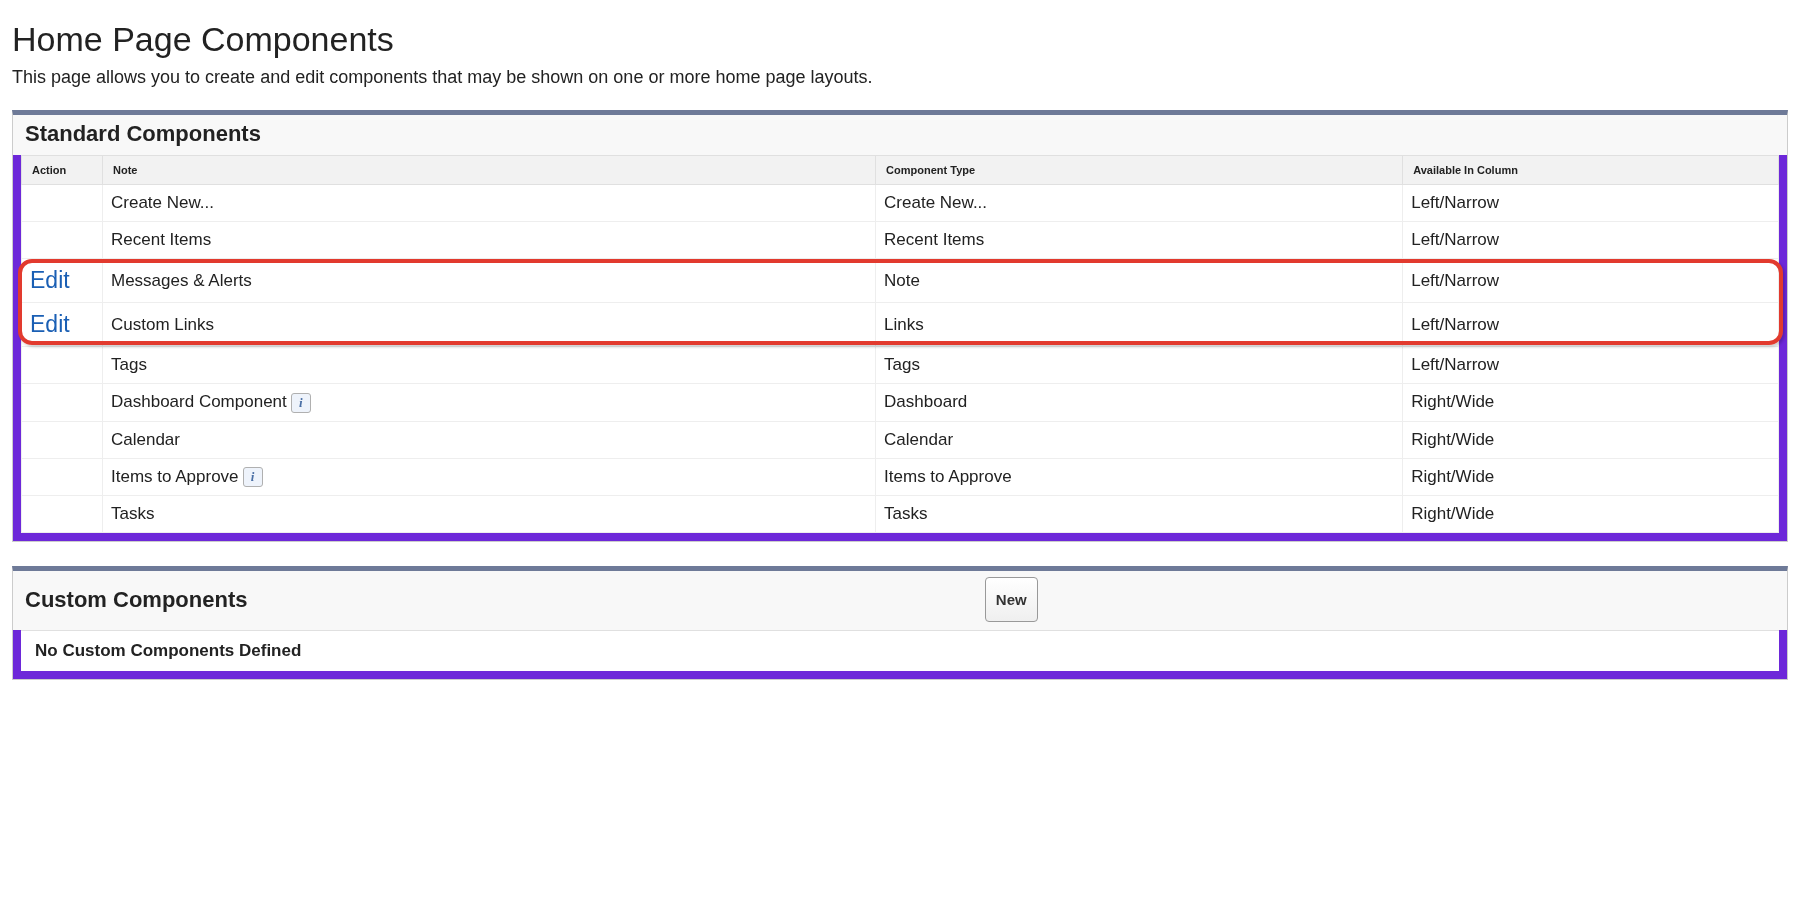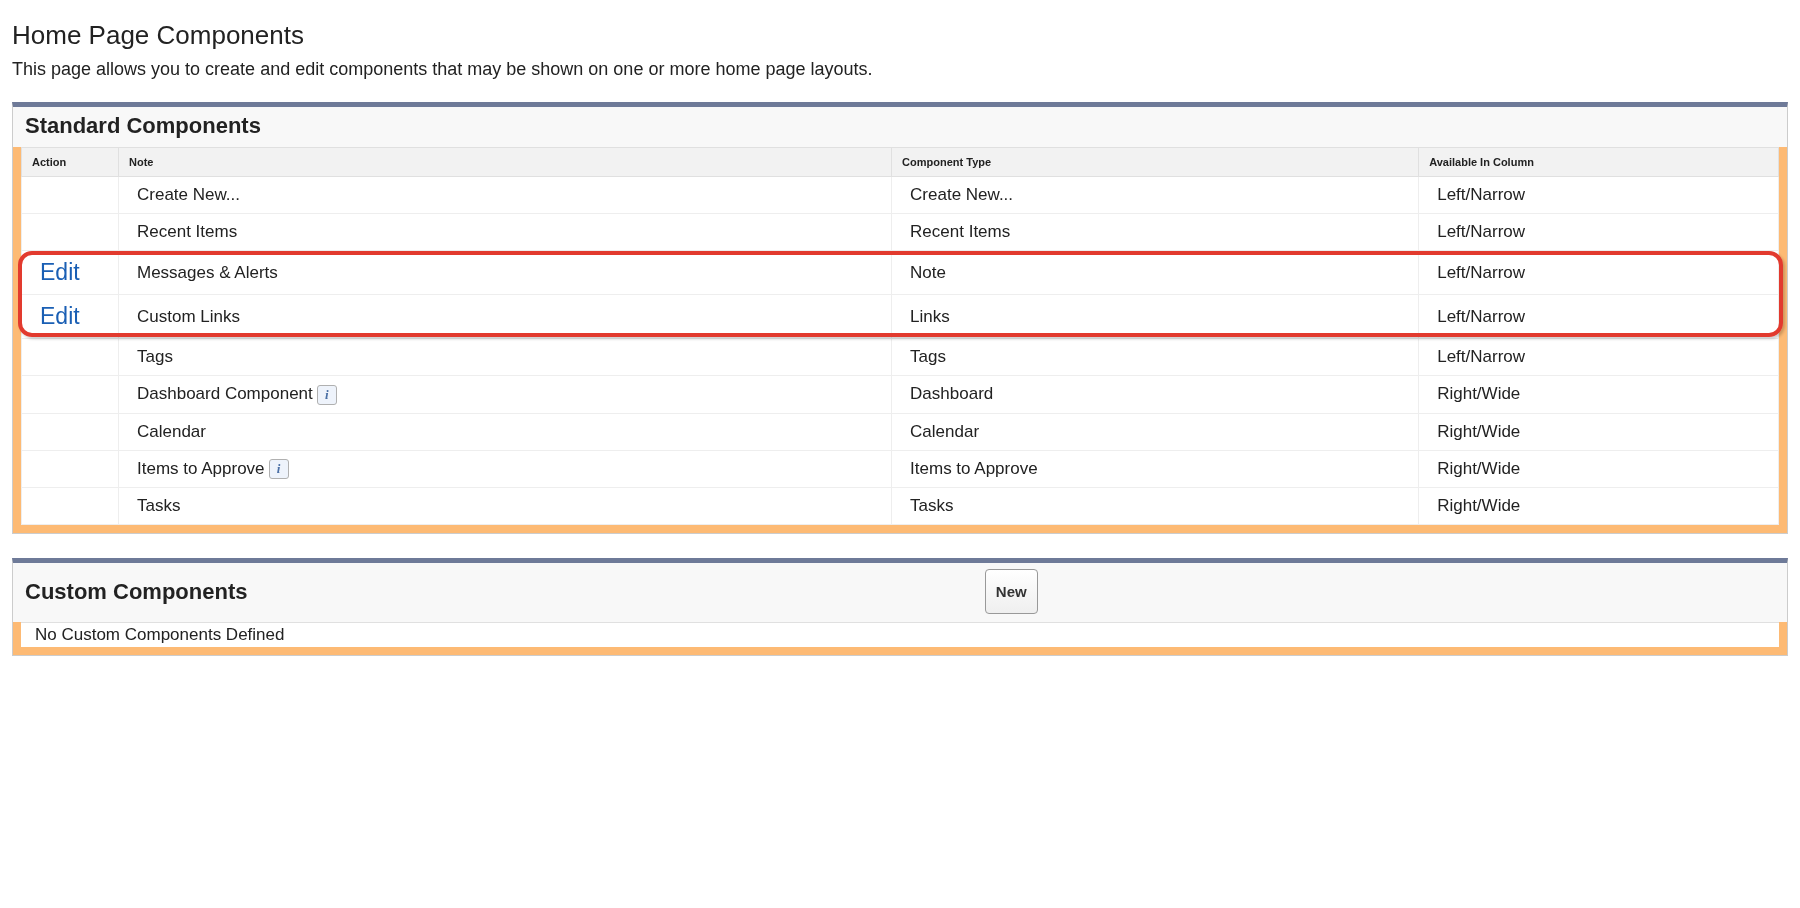--- a/index.html
+++ b/index.html
@@ -3,33 +3,33 @@
   <meta charset="utf-8">
   <style>
     body {
       font-family: Arial, Helvetica, sans-serif;
       margin: 0;
       padding: 12px;
       color: #222;
       background: #fff;
     }
     h1.page-title {
-      font-size: 26px;
+      font-size: 34px;
       font-weight: normal;
       margin: 8px 0 8px 0;
     }
     .page-description {
       font-size: 18px;
       margin: 0 0 22px 0;
     }
     .panel {
       border: 1px solid #ccc;
       border-top: 5px solid #6e7a98;
       margin-bottom: 24px;
-      background: #fdba74;
+      background: #6d28d9;
     }
     .panel-header {
       display: flex;
       align-items: center;
       padding: 6px 12px 8px 12px;
       background: #f8f8f8;
     }
     .panel-header-title {
       font-size: 22px;
       font-weight: bold;
@@ -60,21 +60,21 @@
     table.data-table th {
       background: #f2f2f2;
       text-align: left;
       font-size: 11px;
       font-weight: bold;
       padding: 8px 10px;
       border: 1px solid #e0e0e0;
     }
     table.data-table td {
       font-size: 17px;
-      padding: 8px 18px;
+      padding: 8px 8px;
       border: 1px solid #eee;
       background: #fff;
       vertical-align: middle;
     }
     th.col-action, td.col-action { width: 60px; }
     th.col-name, td.col-name { width: 44%; }
     th.col-type, td.col-type { width: 30%; }
     th.col-avail, td.col-avail { width: auto; }
     a.edit-link {
       color: #1a5fb4;
@@ -101,24 +101,25 @@
     .highlight-box {
       position: absolute;
       border: 4px solid #e23a2e;
       border-radius: 14px;
       box-shadow: 2px 2px 3px rgba(0,0,0,0.2);
       pointer-events: none;
       box-sizing: border-box;
     }
     .empty-message {
       font-size: 17px;
-      padding: 2px 14px;
+      padding: 10px 14px;
       margin: 0 8px 8px 8px;
       background: #fff;
       border-top: 1px solid #e0e0e0;
+      font-weight: bold;
     }
     .table-wrap {
       position: relative;
     }
   </style>
 </head>
 <body>
 
 <h1 class="page-title">Home Page Components</h1>
 <p class="page-description">This page allows you to create and edit components that may be shown on one or more home page layouts.</p>

